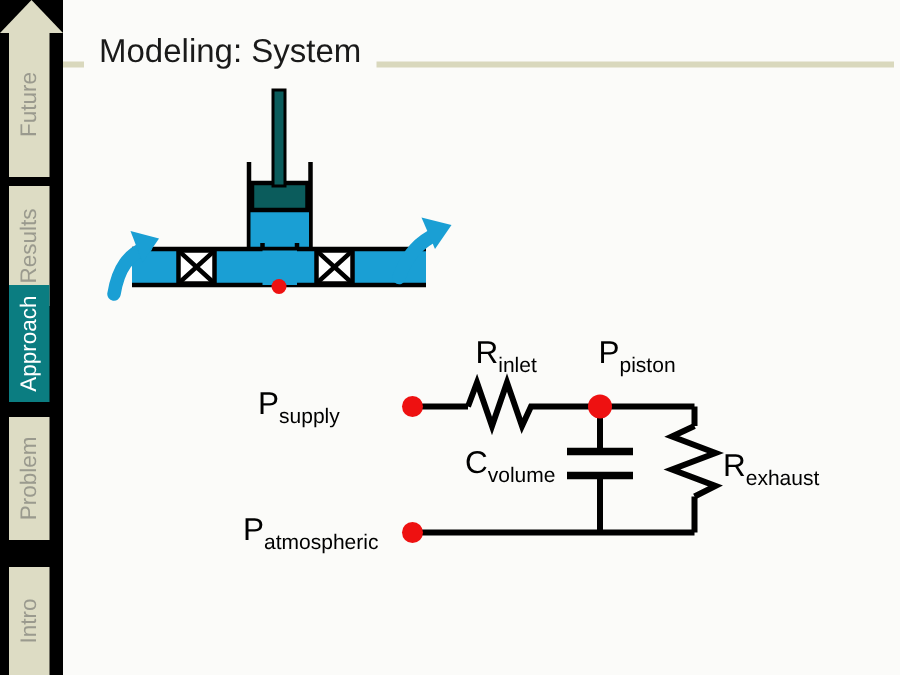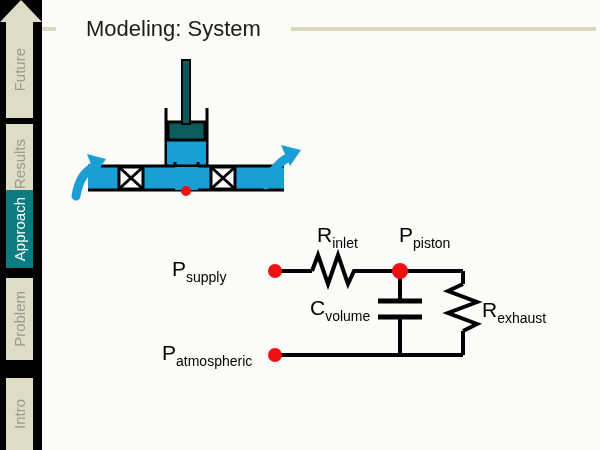--- a/index.html
+++ b/index.html
@@ -58,22 +58,21 @@
   }
 
   
   #title-row {
     position: absolute;
     left: 42px;
     top: 13px;
     width: 558px;
     height: 32px;
     display: flex;
-    align-items: center;
-    gap: 20px;
+    align-items: flex-end;
   }
   #title-rule-left {
     width: 14px;
     height: 4px;
     background: #d9d8bd;
     flex: none;
   }
   #page-title {
     font-size: 22px;
     color: #1a1a1a;

